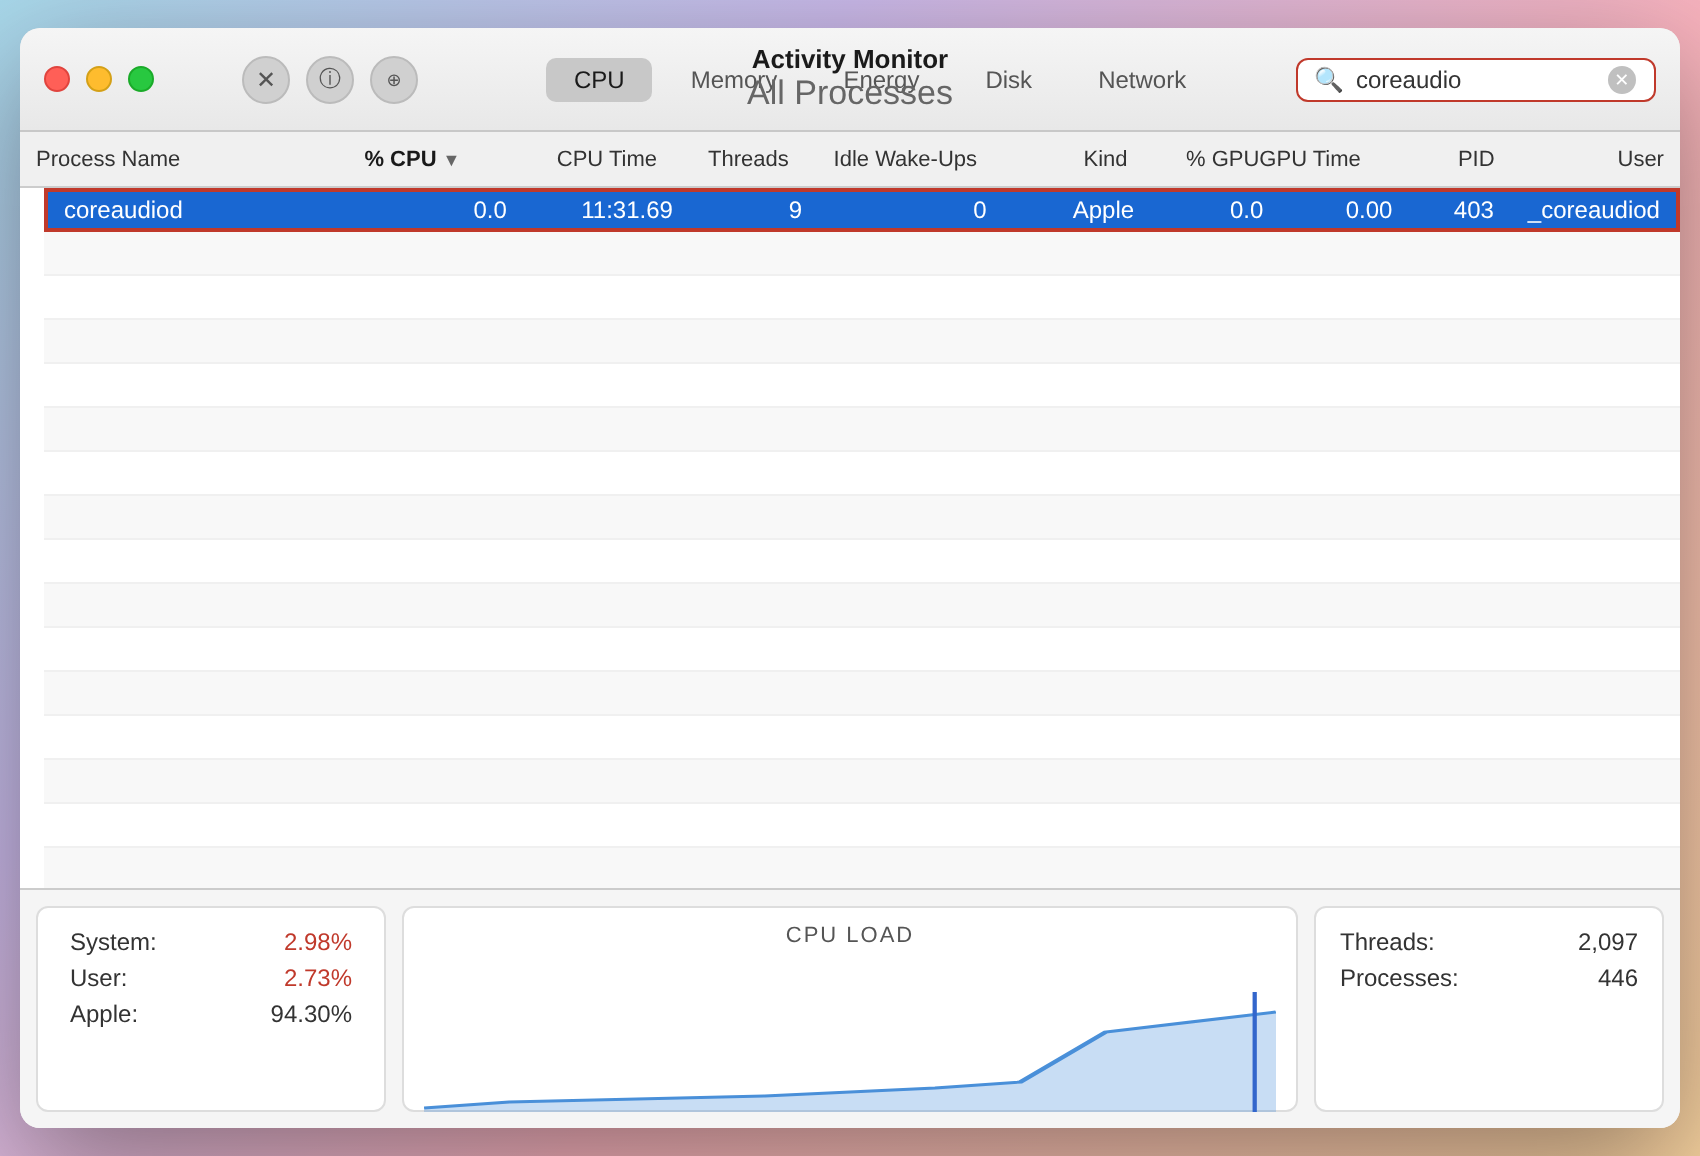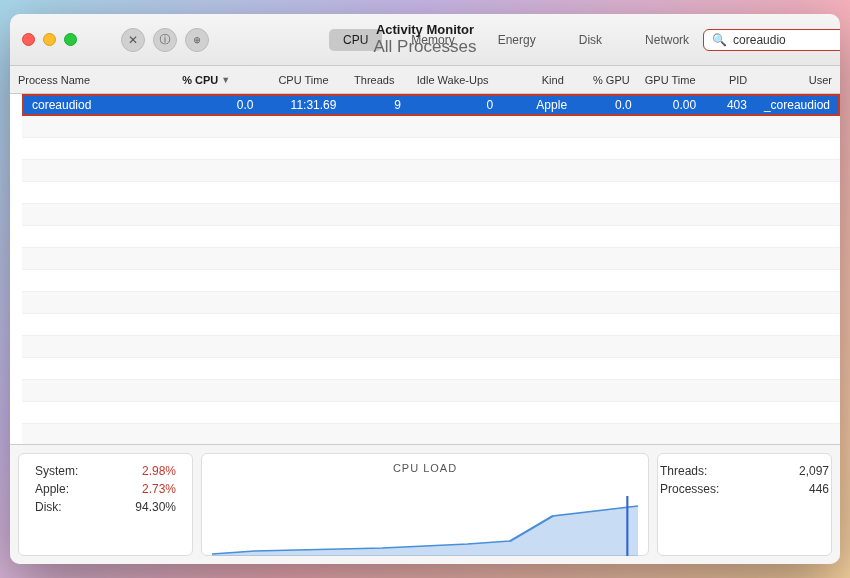--- a/index.html
+++ b/index.html
@@ -77,22 +77,22 @@
       display: flex;
       align-items: center;
       justify-content: center;
       cursor: pointer;
       font-size: 12px;
       color: #555;
     }
     .tab-bar {
       display: flex;
       align-items: flex-end;
-      gap: 15px;
-      margin-left: 120px;
+      gap: 5px;
+      margin-left: 64px;
     }
     .tab {
       padding: 4px 14px;
       border-radius: 5px;
       font-size: 12px;
       color: #555;
       cursor: pointer;
       white-space: nowrap;
     }
     .tab.active {
@@ -158,21 +158,21 @@
     }
     .col-header.sorted { color: #1a1a1a; font-weight: 600; }
     .sort-arrow { font-size: 9px; color: #666; }
     .col-name { width: 160px; }
     .col-cpu { width: 80px; text-align: right; justify-content: center; }
     .col-cputime { width: 90px; text-align: right; justify-content: flex-end; }
     .col-threads { width: 70px; text-align: right; justify-content: flex-end; }
     .col-idle { width: 100px; text-align: right; justify-content: flex-end; }
     .col-kind { width: 80px; text-align: right; justify-content: flex-end; }
     .col-gpu { width: 70px; text-align: right; justify-content: flex-end; }
-    .col-gputime { width: 70px; text-align: right; justify-content: flex-end; }
+    .col-gputime { width: 70px; text-align: right; justify-content: flex-start; }
     .col-pid { width: 55px; text-align: right; justify-content: flex-end; }
     .col-user { width: 90px; text-align: right; justify-content: flex-end; }
     .table-body {
       flex: 1;
       overflow-y: auto;
       background: white;
       padding-left: 12px;
     }
     .table-row {
       display: flex;
@@ -249,21 +249,21 @@
       position: relative;
     }
     .chart-svg {
       width: 100%;
       height: 60px;
     }
     .right-stats-panel {
       background: white;
       border-radius: 6px;
       border: 1px solid #ddd;
-      padding: 10px 2px;
+      padding: 10px 12px;
       width: 175px;
       display: flex;
       flex-direction: column;
       gap: 4px;
     }
   </style>
 </head>
 <body>
 
 <div class="window">
@@ -364,25 +364,25 @@
       <div class="table-row" style="height: 22px;"></div>
     </div>
 
   <div class="bottom-panel">
     <div class="stats-panel">
       <div class="stat-row">
         <span class="stat-label">System:</span>
         <span class="stat-value-red">2.98%</span>
       </div>
       <div class="stat-row">
+        <span class="stat-label">User:</span>
+        <span class="stat-value-red">2.73%</span>
+      </div>
+      <div class="stat-row">
         <span class="stat-label">Apple:</span>
-        <span class="stat-value-red">2.73%</span>
-      </div>
-      <div class="stat-row">
-        <span class="stat-label">Disk:</span>
         <span class="stat-label">94.30%</span>
       </div>
     </div>
     <div class="cpu-load-panel">
       <div class="cpu-load-label">CPU LOAD</div>
       <div class="chart-area">
         <svg class="chart-svg" viewBox="0 0 200 60" preserveAspectRatio="none">
           <polyline points="0,58 20,55 40,54 60,53 80,52 100,50 120,48 140,45 160,20 180,15 200,10" fill="none" stroke="#4a90d9" stroke-width="1.5"></polyline>
           <polygon points="160,20 180,15 200,10 200,60 0,60 0,58 20,55 40,54 60,53 80,52 100,50 120,48 140,45" fill="rgba(74,144,217,0.3)"></polygon>
           <line x1="195" y1="0" x2="195" y2="60" stroke="#3366cc" stroke-width="1"></line>

